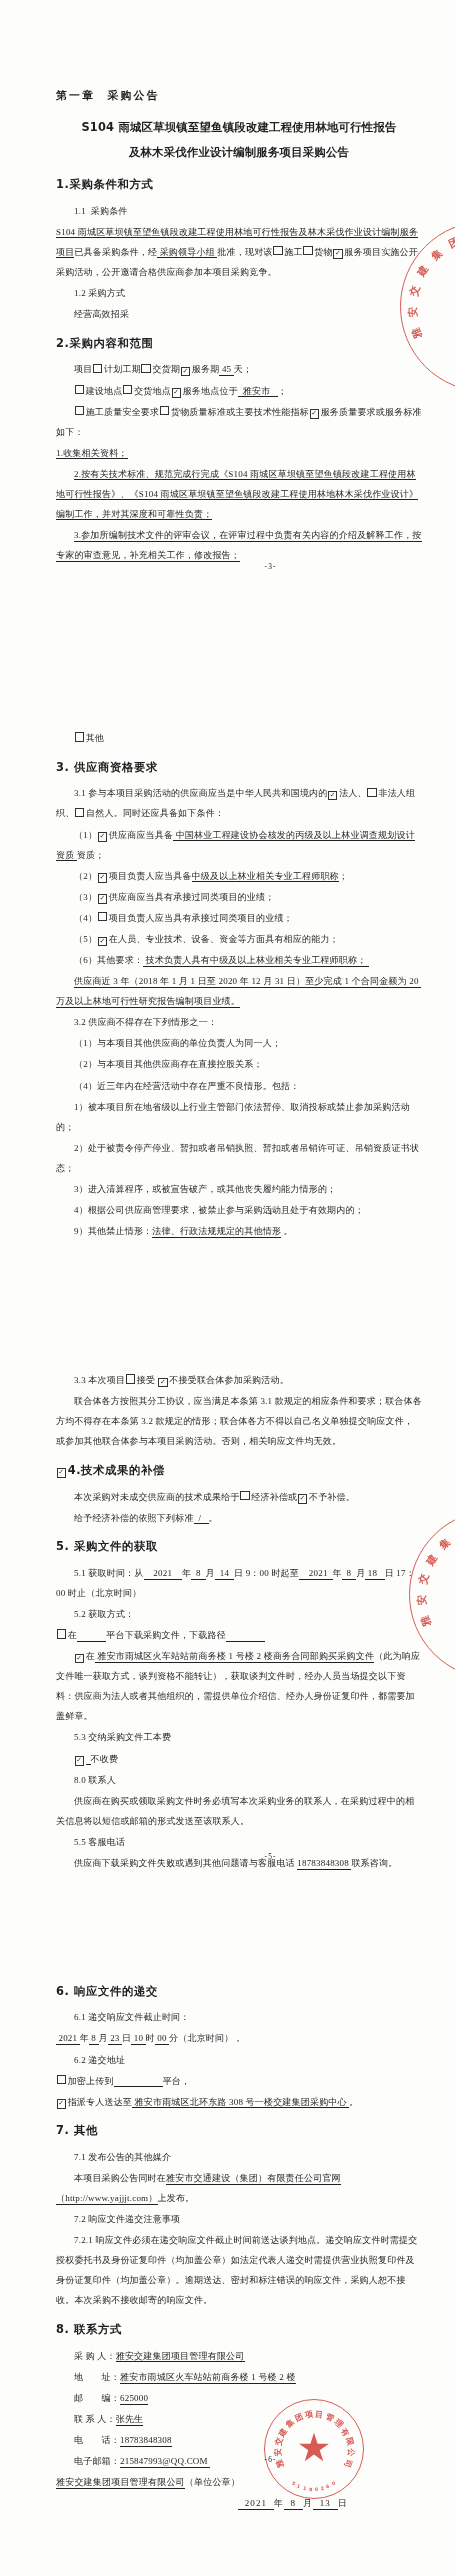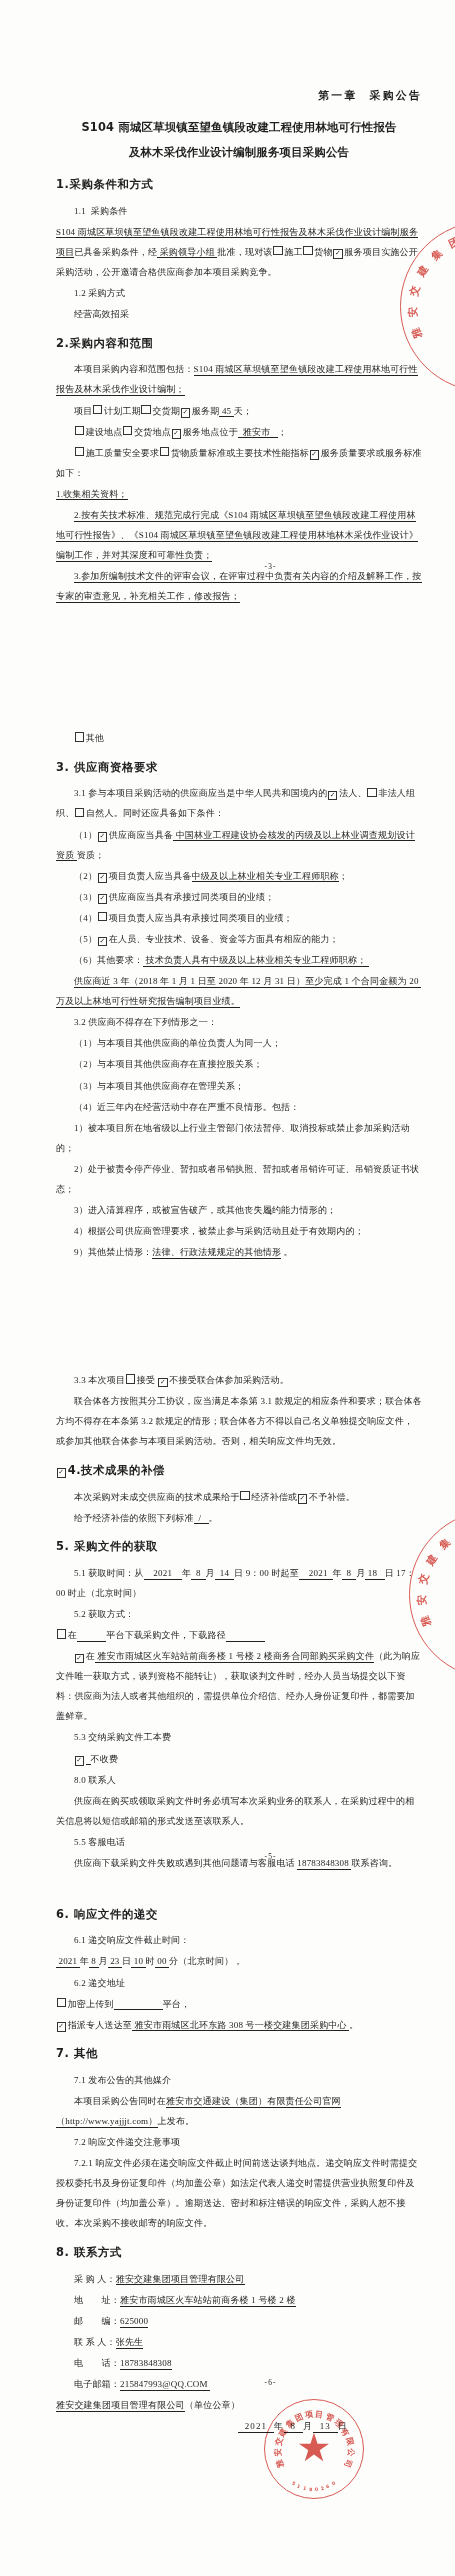--- a/index.html
+++ b/index.html
@@ -5,26 +5,26 @@
   html,body{margin:0;padding:0;background:#ffffff;}
   #doc{
     position:relative;width:456px;height:2576px;margin:0 auto;
     background:#fdfdfc;overflow:hidden;
     font-family:"Liberation Serif","DejaVu Serif",serif;color:#1f1f1f;
   }
   .page{position:absolute;left:56px;width:366px;}
   .page-1{top:87px;height:484px;}
   .page-2{top:727px;height:490px;}
   .page-3{top:1369px;height:492px;}
-  .page-4{top:1895px;height:492px;}
+  .page-4{top:1972px;height:492px;}
   .blk{margin:1.1px 0;font-size:9px;line-height:20px;letter-spacing:0.2px;}
   .p.indent{text-indent:2em;}
   .h1{
     font-family:"DejaVu Sans","Liberation Sans",sans-serif;font-weight:bold;
-    font-size:10.8px;text-align:right;letter-spacing:2.3px;margin:0 0 11.4px 0;line-height:17px;
+    font-size:10.8px;text-align:left;letter-spacing:2.3px;margin:0 0 11.4px 0;line-height:17px;
   }
   .title{
     font-family:"DejaVu Sans","Liberation Sans",sans-serif;font-weight:bold;
     font-size:11.4px;text-align:center;line-height:25px;margin:0;
   }
   .h2{
     font-family:"DejaVu Sans","Liberation Sans",sans-serif;font-weight:bold;
     font-size:11.4px;letter-spacing:0.6px;margin:9.7px 0 6.3px 0;line-height:19.4px;
   }
   .seg{white-space:pre-wrap;}
@@ -59,21 +59,20 @@
       <div class="page page-1">
         <div class="blk h1"><span class="seg">第一章  采购公告</span></div>
         <div class="blk title"><span class="seg">S104 雨城区草坝镇至望鱼镇段改建工程使用林地可行性报告</span></div>
         <div class="blk title"><span class="seg">及林木采伐作业设计编制服务项目采购公告</span></div>
         <div class="blk h2"><span class="seg">1.采购条件和方式</span></div>
         <div class="blk p indent"><span class="seg">1.1  采购条件</span></div>
         <div class="blk p"><span class="seg u">S104 雨城区草坝镇至望鱼镇段改建工程使用林地可行性报告及林木采伐作业设计编制服务项目</span><span class="seg">已具备采购条件，经</span><span class="seg u"> 采购领导小组 </span><span class="seg">批准，现对该</span><span class="cbx"></span><span class="seg">施工</span><span class="cbx"></span><span class="seg">货物</span><span class="cbx chk">✓</span><span class="seg">服务项目实施公开采购活动，公开邀请合格供应商参加本项目采购竞争。</span></div>
         <div class="blk p indent"><span class="seg">1.2 采购方式</span></div>
         <div class="blk p indent"><span class="seg">经营高效招采</span></div>
         <div class="blk h2"><span class="seg">2.采购内容和范围</span></div>
-        <div class="blk p indent"><span class="seg">本项目采购内容和范围包括：</span><span class="seg u">S104 雨城区草坝镇至望鱼镇段改建工程使用林地可行性报告及林木采伐作业设计编制；</span></div>
         <div class="blk p indent"><span class="seg">项目</span><span class="cbx"></span><span class="seg">计划工期</span><span class="cbx"></span><span class="seg">交货期</span><span class="cbx chk">✓</span><span class="seg">服务期</span><span class="seg u"> 45 </span><span class="seg">天；</span></div>
         <div class="blk p indent"><span class="cbx"></span><span class="seg">建设地点</span><span class="cbx"></span><span class="seg">交货地点</span><span class="cbx chk">✓</span><span class="seg">服务地点位于</span><span class="seg u">  雅安市   </span><span class="seg">；</span></div>
         <div class="blk p indent"><span class="cbx"></span><span class="seg">施工质量安全要求</span><span class="cbx"></span><span class="seg">货物质量标准或主要技术性能指标</span><span class="cbx chk">✓</span><span class="seg">服务质量要求或服务标准如下：</span></div>
         <div class="blk p"><span class="seg u">1.收集相关资料；</span></div>
         <div class="blk p indent"><span class="seg u">2.按有关技术标准、规范完成行完成《S104 雨城区草坝镇至望鱼镇段改建工程使用林地可行性报告》、《S104 雨城区草坝镇至望鱼镇段改建工程使用林地林木采伐作业设计》编制工作，并对其深度和可靠性负责；</span></div>
         <div class="blk p indent"><span class="seg u">3.参加所编制技术文件的评审会议，在评审过程中负责有关内容的介绍及解释工作，按专家的审查意见，补充相关工作，修改报告；</span></div>
         <div class="pagenum">-3-</div>
       </div>
       <div class="page page-2">
         <div class="blk p indent"><span class="cbx"></span><span class="seg">其他</span></div>
@@ -82,21 +81,20 @@
         <div class="blk p indent"><span class="seg">（1）</span><span class="cbx chk">✓</span><span class="seg">供应商应当具备</span><span class="seg u"> 中国林业工程建设协会核发的丙级及以上林业调查规划设计资质 </span><span class="seg">资质；</span></div>
         <div class="blk p indent"><span class="seg">（2）</span><span class="cbx chk">✓</span><span class="seg">项目负责人应当具备</span><span class="seg u">中级及以上林业相关专业工程师职称</span><span class="seg">；</span></div>
         <div class="blk p indent"><span class="seg">（3）</span><span class="cbx chk">✓</span><span class="seg">供应商应当具有承接过同类项目的业绩；</span></div>
         <div class="blk p indent"><span class="seg">（4）</span><span class="cbx"></span><span class="seg">项目负责人应当具有承接过同类项目的业绩；</span></div>
         <div class="blk p indent"><span class="seg">（5）</span><span class="cbx chk">✓</span><span class="seg">在人员、专业技术、设备、资金等方面具有相应的能力；</span></div>
         <div class="blk p indent"><span class="seg">（6）其他要求：</span><span class="seg u"> 技术负责人具有中级及以上林业相关专业工程师职称； </span></div>
         <div class="blk p indent"><span class="seg u">供应商近 3 年（2018 年 1 月 1 日至 2020 年 12 月 31 日）至少完成 1 个合同金额为 20 万及以上林地可行性研究报告编制项目业绩。</span></div>
         <div class="blk p indent"><span class="seg">3.2 供应商不得存在下列情形之一：</span></div>
         <div class="blk p indent"><span class="seg">（1）与本项目其他供应商的单位负责人为同一人；</span></div>
         <div class="blk p indent"><span class="seg">（2）与本项目其他供应商存在直接控股关系；</span></div>
-        <div class="blk p indent"><span class="seg">（3）与本项目其他供应商存在管理关系；</span></div>
         <div class="blk p indent"><span class="seg">（4）近三年内在经营活动中存在严重不良情形。包括：</span></div>
         <div class="blk p indent"><span class="seg">1）被本项目所在地省级以上行业主管部门依法暂停、取消投标或禁止参加采购活动的；</span></div>
         <div class="blk p indent"><span class="seg">2）处于被责令停产停业、暂扣或者吊销执照、暂扣或者吊销许可证、吊销资质证书状态；</span></div>
         <div class="blk p indent"><span class="seg">3）进入清算程序，或被宣告破产，或其他丧失履约能力情形的；</span></div>
         <div class="blk p indent"><span class="seg">4）根据公司供应商管理要求，被禁止参与采购活动且处于有效期内的；</span></div>
         <div class="blk p indent"><span class="seg">9）其他禁止情形：</span><span class="seg u">法律、行政法规规定的其他情形</span><span class="seg"> 。</span></div>
         <div class="pagenum">-4-</div>
       </div>
       <div class="page page-3">
         <div class="blk p indent"><span class="seg">3.3 本次项目</span><span class="cbx"></span><span class="seg">接受 </span><span class="cbx chk">✓</span><span class="seg">不接受联合体参加采购活动。</span></div>

